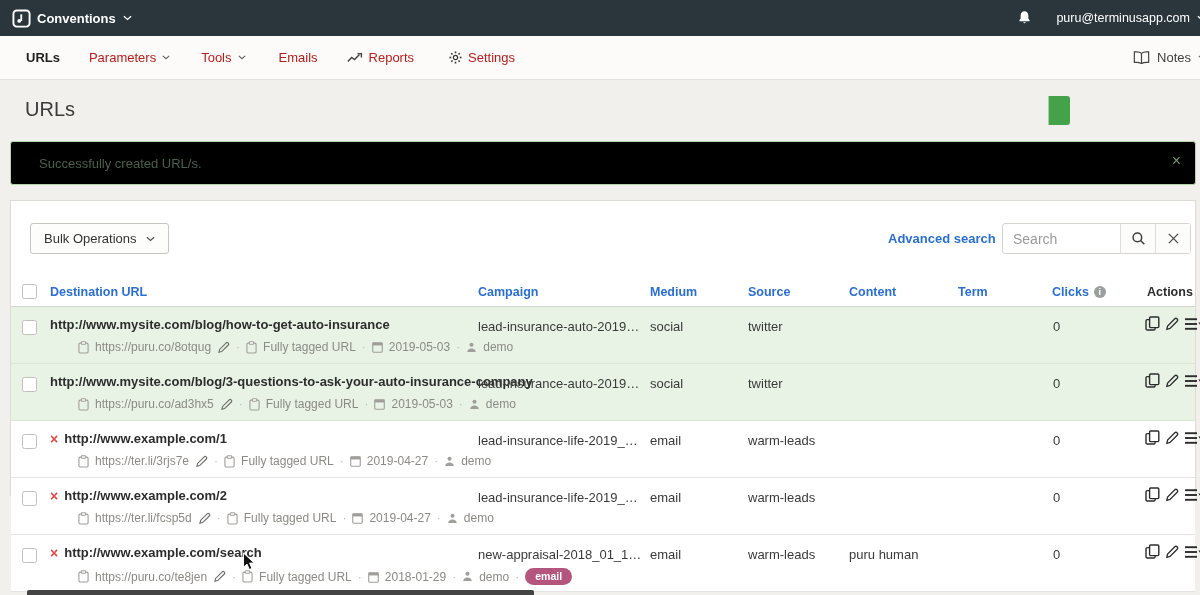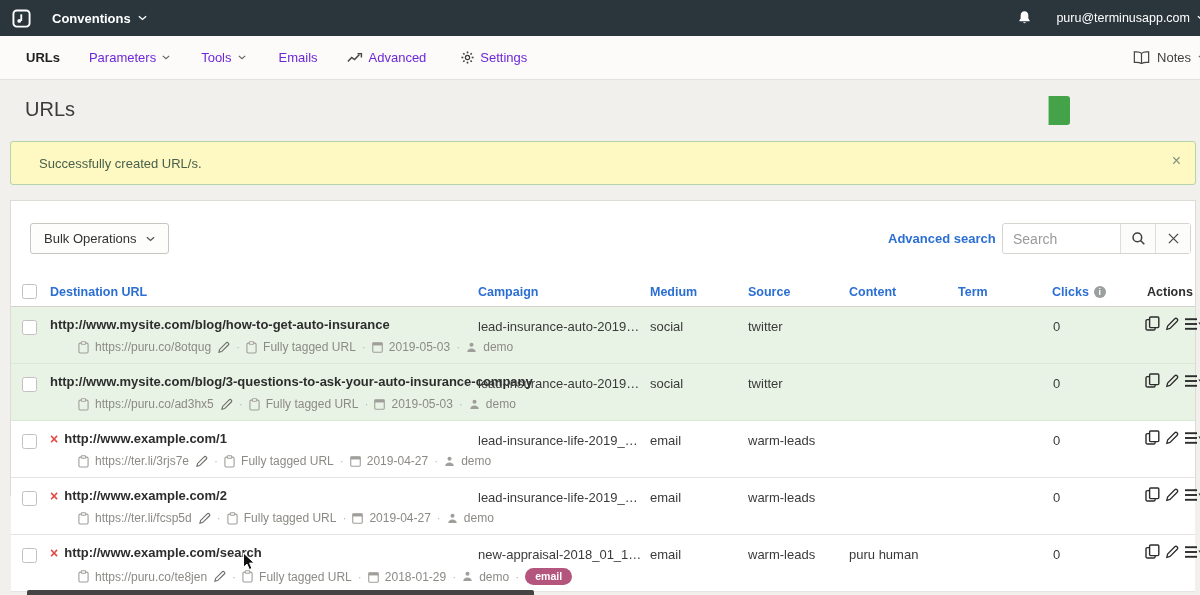--- a/index.html
+++ b/index.html
@@ -3,39 +3,39 @@
 <meta charset="utf-8">
 <style>
   * { margin:0; padding:0; box-sizing:border-box; }
   html,body { width:1200px; height:595px; overflow:hidden; }
   body { font-family:"Liberation Sans", sans-serif; background:#f1f0ed; position:relative; color:#3c3c3c; }
   #app { position:absolute; inset:0; width:1200px; height:595px; overflow:hidden; }
 
   
   .topbar { position:absolute; left:0; top:0; width:1200px; height:36px; background:#2a363c; display:flex; align-items:center; }
   .logo { margin-left:12px; display:flex; }
-  .brand { margin-left:21px; display:flex; align-items:center; gap:7px; color:#fff; font-size:13px; font-weight:bold; cursor:pointer; }
+  .brand { margin-left:6px; display:flex; align-items:center; gap:7px; color:#fff; font-size:13px; font-weight:bold; cursor:pointer; }
   .topbar-right { position:absolute; right:-6px; top:0; height:36px; display:flex; align-items:center; gap:24px; }
   .email { color:#fff; font-size:12.5px; display:flex; align-items:center; gap:7px; }
 
   
   .navbar { position:absolute; left:0; top:36px; width:1200px; height:44px; background:#fcfbf9; border-bottom:1px solid #e3e1dd; display:flex; align-items:center; }
-  .nav-item { display:flex; align-items:center; gap:6px; font-size:13px; color:#6d28d9; cursor:pointer; }
+  .nav-item { display:flex; align-items:center; gap:6px; font-size:13px; color:#b91c1c; cursor:pointer; }
   .nav-item.active { color:#222; font-weight:bold; }
   .ni-urls{margin-left:26px}.ni-params{margin-left:29px}.ni-tools{margin-left:31px}.ni-emails{margin-left:33px}.ni-reports{margin-left:29px}.ni-settings{margin-left:35px}
   .nav-right { position:absolute; right:-6px; display:flex; align-items:center; gap:7px; font-size:13px; color:#3f3f3f; cursor:pointer; }
 
   
   .page-title { position:absolute; left:25px; top:98px; font-size:20px; font-weight:400; color:#3b3b3b; }
   .build-group { position:absolute; left:1048px; top:96px; height:29px; display:flex; }
   .build-btn { background:#44a248; color:#fff; border:none; font-family:inherit; font-size:13px; font-weight:bold; padding:0 13px; border-radius:3px 0 0 3px; cursor:pointer; height:29px; }
   .build-caret { width:22px; height:29px; background:#44a248; border:none; border-left:1px solid rgba(255,255,255,.5); border-radius:0 3px 3px 0; cursor:pointer; }
 
   
-  .alert { position:absolute; left:10px; top:141px; width:1186px; height:44px; background:#fef9c3; border:1px solid #b3d4ab; border-radius:3px; }
+  .alert { position:absolute; left:10px; top:141px; width:1186px; height:44px; background:#000000; border:1px solid #b3d4ab; border-radius:3px; }
   .alert-msg { position:absolute; left:28px; top:14px; font-size:13px; color:#49604a; }
   .alert-close { position:absolute; right:14px; top:11px; font-size:16px; color:#7e907c; cursor:pointer; line-height:1; }
 
   
   .panel { position:absolute; left:10px; top:200px; width:1186px; height:296px; background:#fff; border:1px solid #dedbd6; border-bottom:none; }
   .bulk-btn { position:absolute; left:19px; top:22px; height:31px; background:#fdfdfc; border:1px solid #c9c6c1; border-radius:3px; display:flex; align-items:center; gap:9px; padding:0 13px; font-size:13px; color:#333; font-family:inherit; cursor:pointer; }
   .adv-link { position:absolute; left:877px; top:30px; font-size:13px; font-weight:bold; color:#2b6fd3; text-decoration:none; cursor:pointer; }
   .search-group { position:absolute; left:991px; top:22px; width:189px; height:31px; border:1px solid #d7d4d0; border-radius:3px; display:flex; background:#fff; }
   .search-input { width:117px; border:none; outline:none; font-family:inherit; font-size:14px; padding:0 10px; color:#333; background:transparent; }
   .search-input::placeholder { color:#9a9a9a; }
@@ -121,21 +121,21 @@
         </svg>
       </a>
     <a class="nav-item ni-emails">
         <span>Emails</span>
       </a>
     <a class="nav-item ni-reports">
       <svg width="16" height="12" viewBox="0 0 18 13">
           <path fill="none" stroke="#444" stroke-width="1.6" d="M1 10.5l4.3-4.6 3.2 2.4L14 2.5"></path>
           <path fill="none" stroke="#444" stroke-width="1.6" d="M11.8 1.6h4.4V6"></path>
         </svg>
-      <span>Advanced</span>
+      <span>Reports</span>
       </a>
     <a class="nav-item ni-settings">
       <svg width="13" height="13" viewBox="0 0 16 16">
           <circle cx="8" cy="8" r="2.6" fill="none" stroke="#3b3b3b" stroke-width="1.5"></circle>
           <g stroke="#3b3b3b" stroke-width="2">
             <line x1="8" y1="0.6" x2="8" y2="2.8"></line>
             <line x1="8" y1="13.2" x2="8" y2="15.4"></line>
             <line x1="0.6" y1="8" x2="2.8" y2="8"></line>
             <line x1="13.2" y1="8" x2="15.4" y2="8"></line>
             <line x1="2.8" y1="2.8" x2="4.3" y2="4.3"></line>

